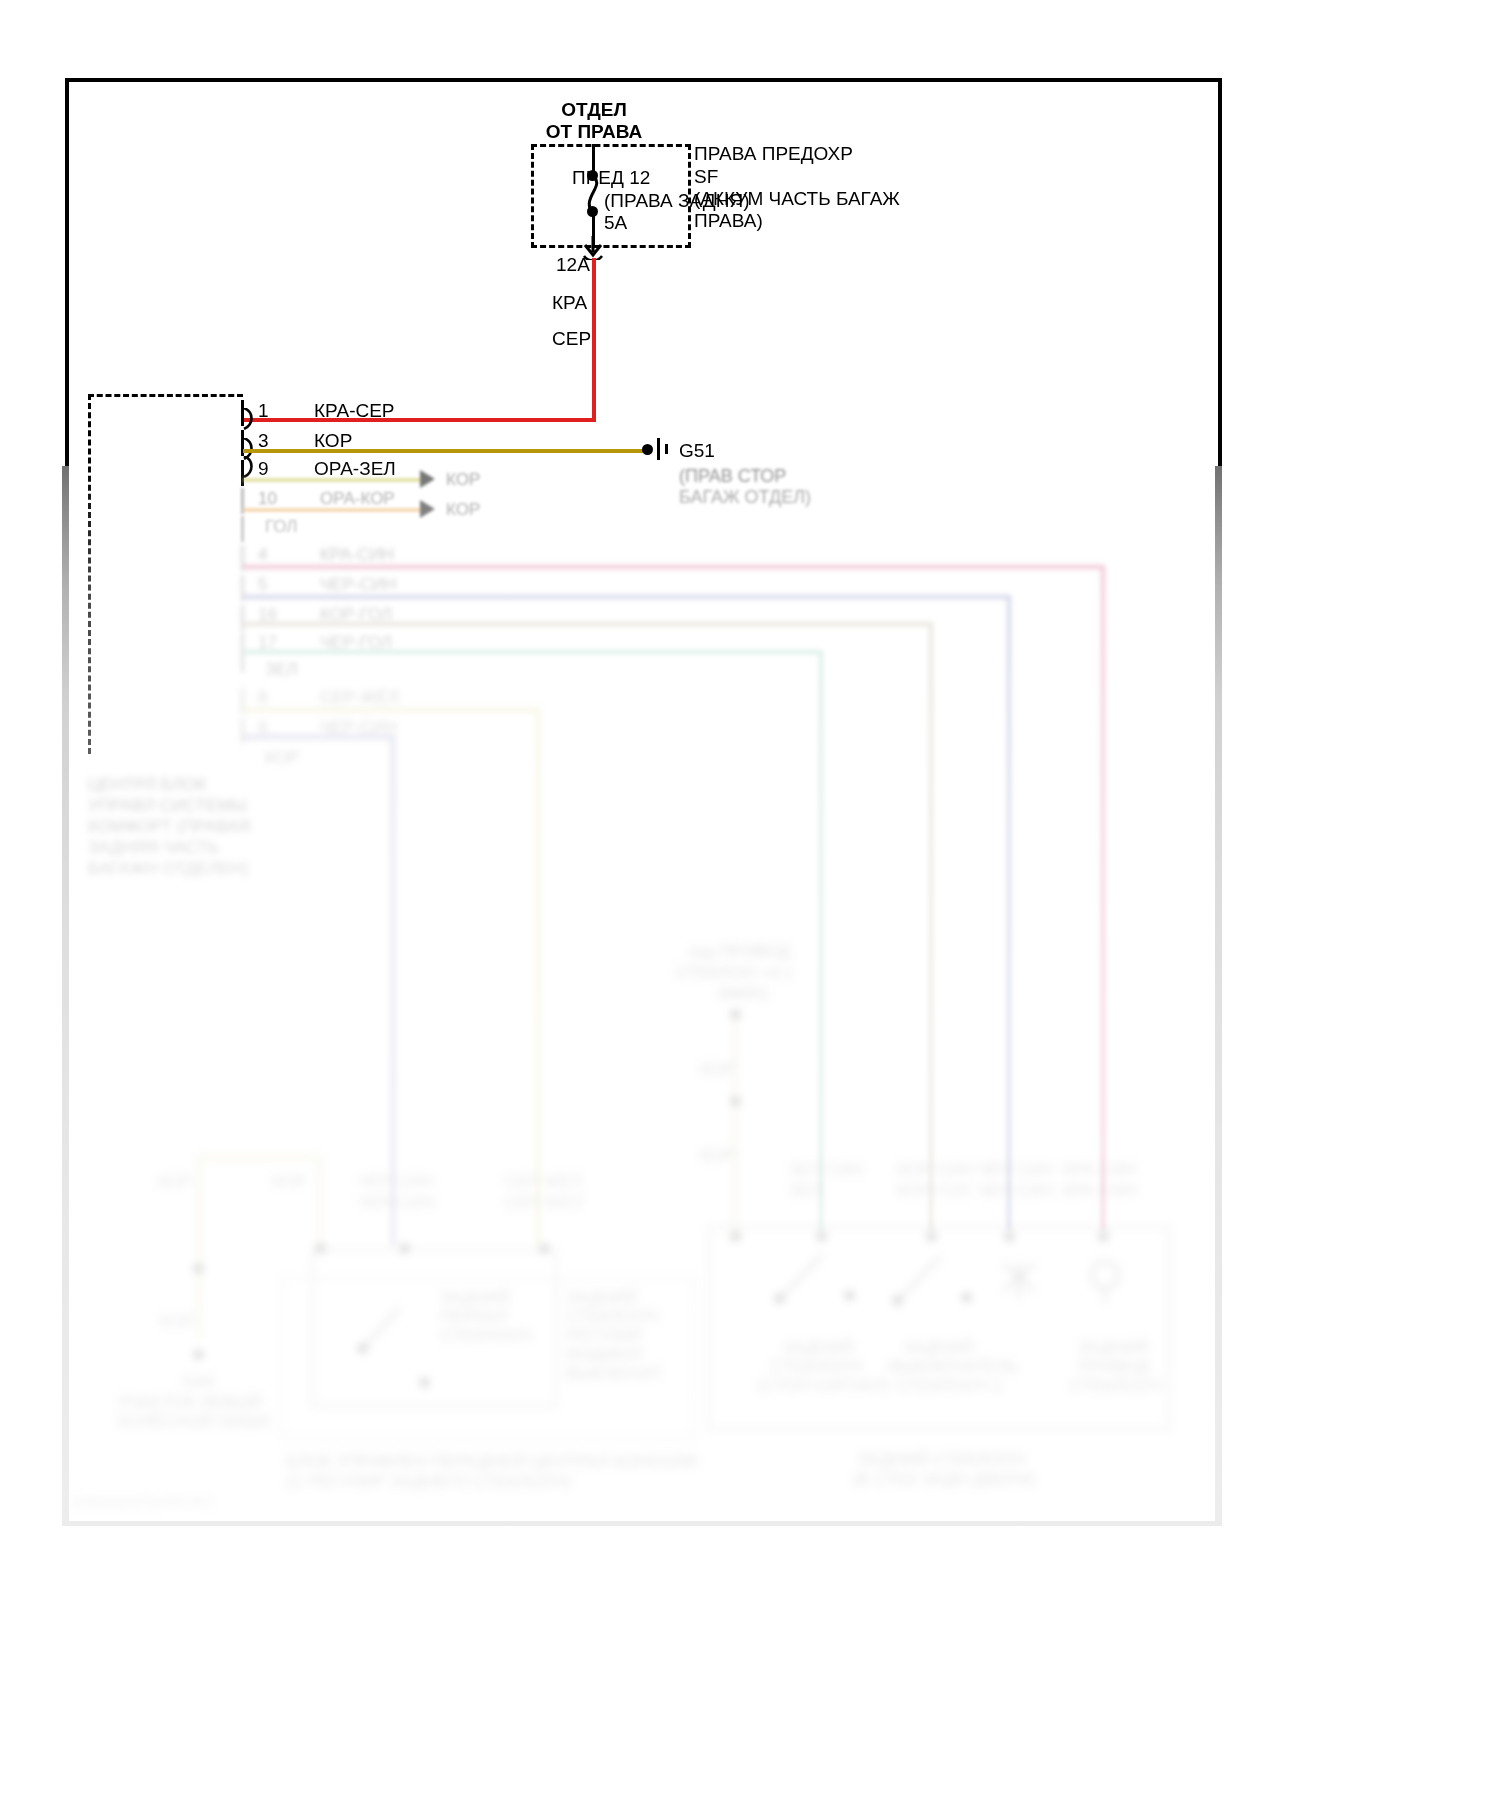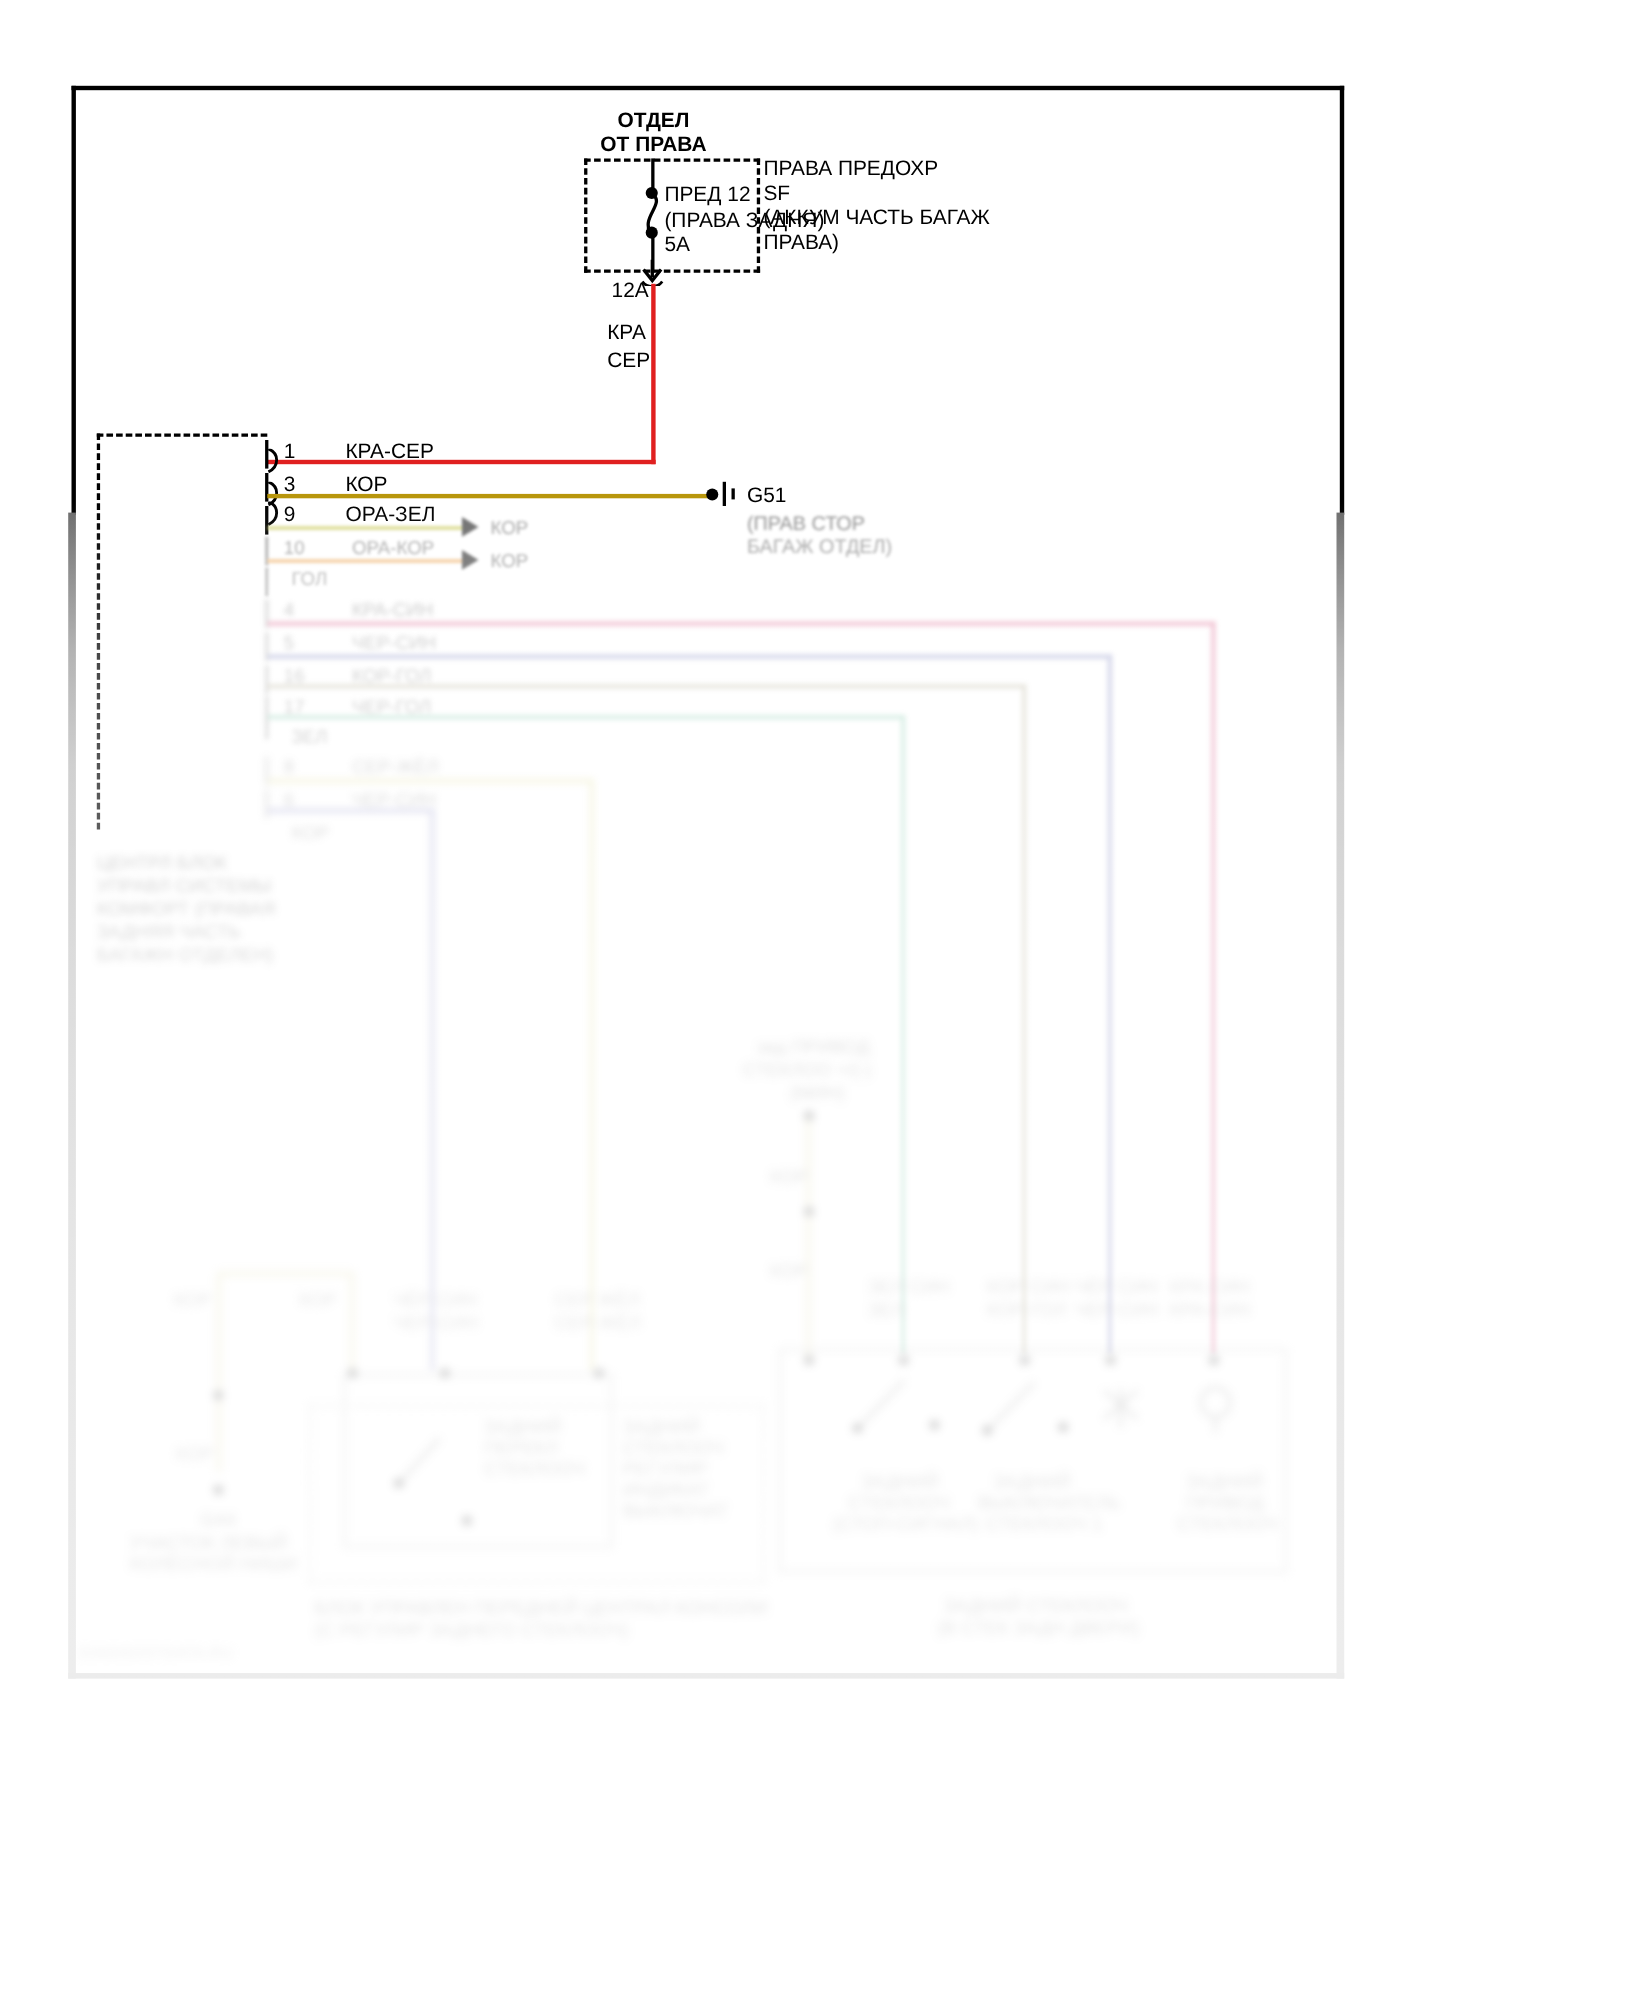--- a/index.html
+++ b/index.html
@@ -86,35 +86,35 @@
     <path d="M13 0 C26 10, 0 22, 13 38" stroke="#000" stroke-width="3" fill="none"></path>
   </svg>
   <div class="dot" style="left:587px;top:206px;"></div>
   <div class="vline" style="left:592px;top:214px;height:34px;"></div>
 
   <svg class="abs" style="left:580px;top:236px;" width="26" height="24">
     <path d="M13 0 L13 16 M5 9 L13 19 L21 9" stroke="#000" stroke-width="3" fill="none"></path>
     <path d="M4 20 C8 26, 18 26, 22 20" stroke="#000" stroke-width="2.5" fill="none"></path>
   </svg>
 
-  <div class="t t19" style="left:604px;top:167px;">ПРЕД 12</div>
+  <div class="t t19" style="left:572px;top:167px;">ПРЕД 12</div>
   <div class="t t19" style="left:604px;top:190px;">(ПРАВА ЗАДНЯ)</div>
   <div class="t t19" style="left:604px;top:212px;">5A</div>
 
   <div class="t t19" style="left:694px;top:143px;">ПРАВА ПРЕДОХР</div>
   <div class="t t19" style="left:694px;top:166px;">SF</div>
   <div class="t t19" style="left:694px;top:188px;">(АККУМ ЧАСТЬ БАГАЖ</div>
   <div class="t t19" style="left:694px;top:210px;">ПРАВА)</div>
 
   <div class="wire wv" style="left:592px;top:258px;height:164px;background:#e02020;"></div>
   <div class="wire wh" style="left:243px;top:418px;width:353px;background:#e02020;"></div>
 
   <div class="t t19" style="left:556px;top:254px;">12A</div>
   <div class="t t19" style="left:552px;top:292px;">КРА</div>
-  <div class="t t19" style="left:552px;top:318px;">СЕР</div>
+  <div class="t t19" style="left:552px;top:328px;">СЕР</div>
 
   <div class="connbox"></div>
 
   <div class="pinbar" style="left:241px;top:400px;"></div>
   <svg class="abs" style="left:243px;top:408px;" width="14" height="22">
     <path d="M1 0 C11 4, 11 16, 1 21" stroke="#000" stroke-width="2.6" fill="none"></path>
   </svg>
   <div class="t t19" style="left:258px;top:400px;">1</div>
   <div class="t t19" style="left:314px;top:400px;">КРА-СЕР</div>
 

